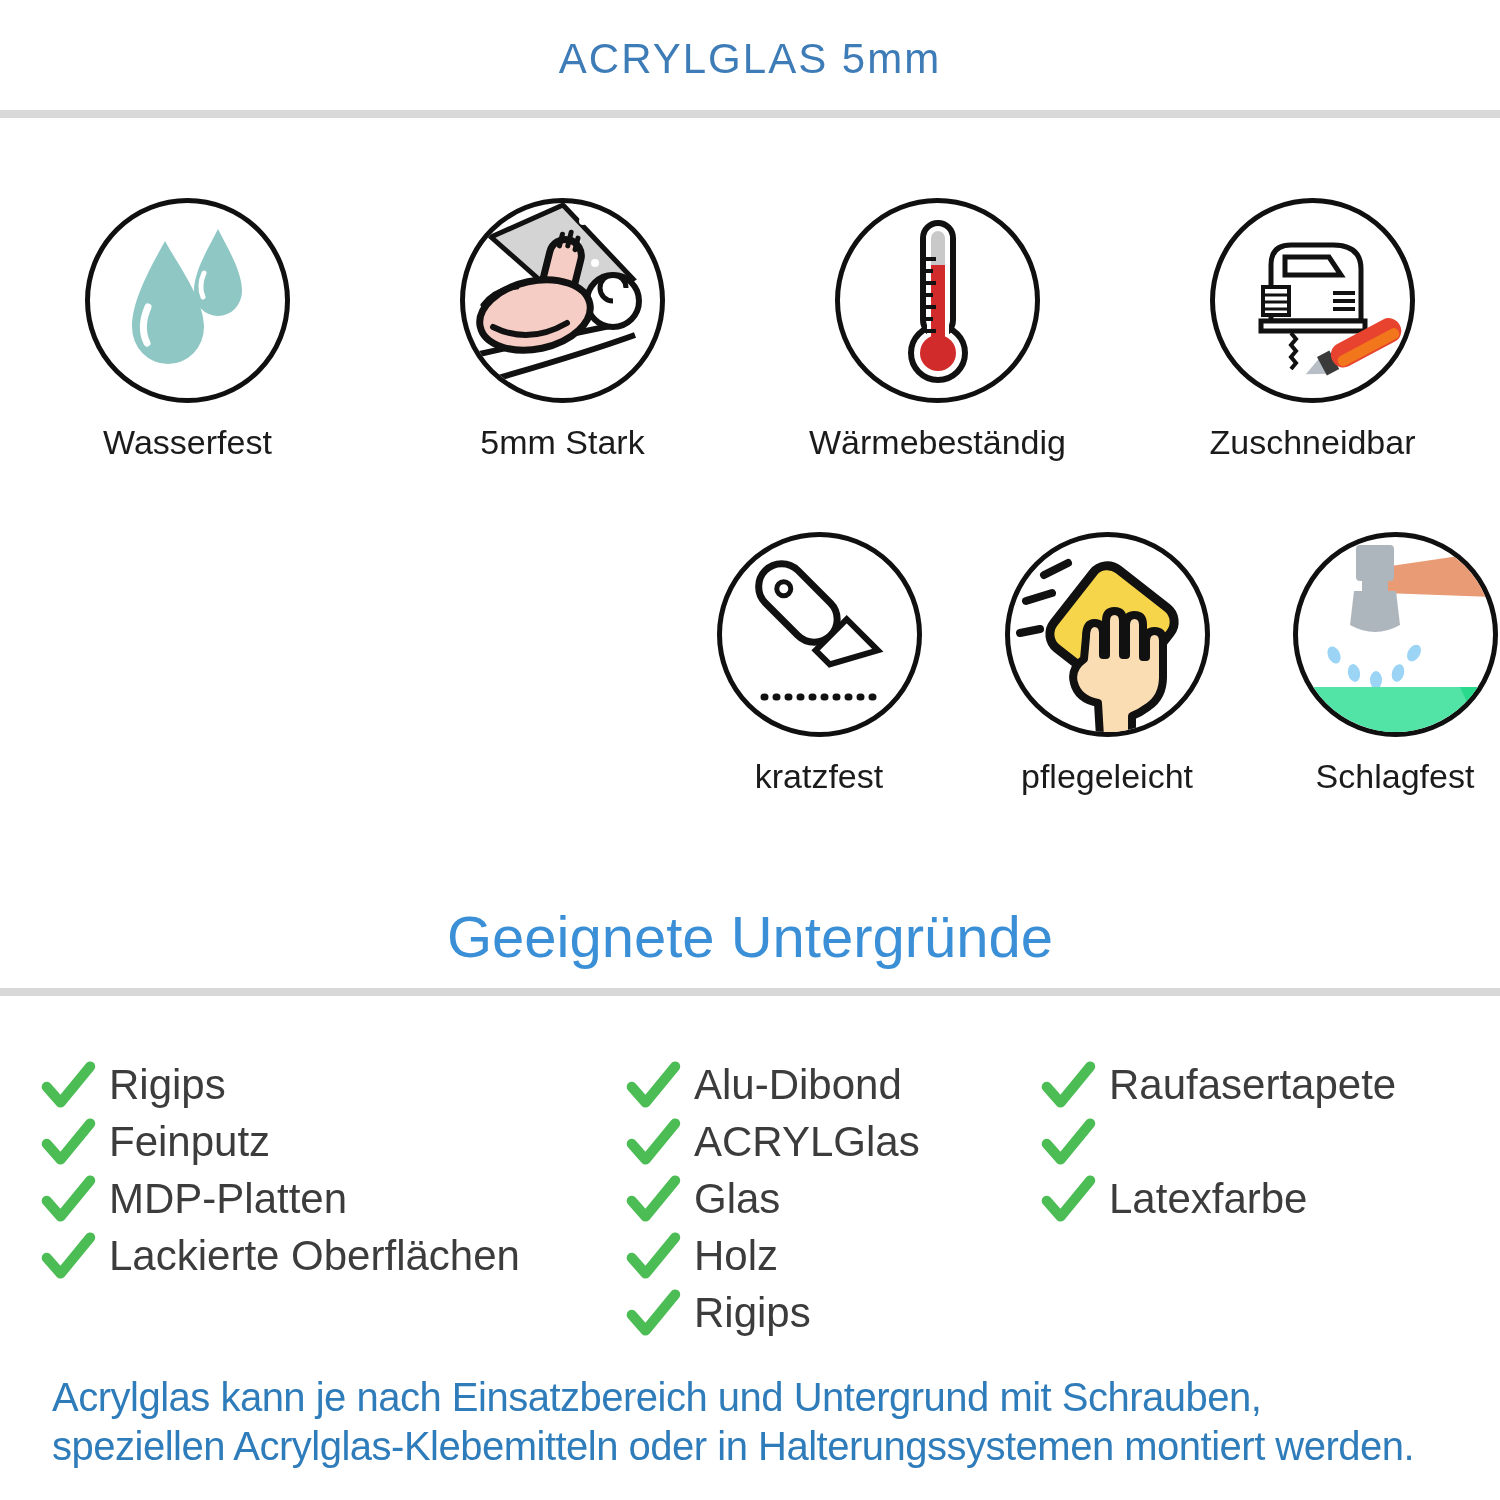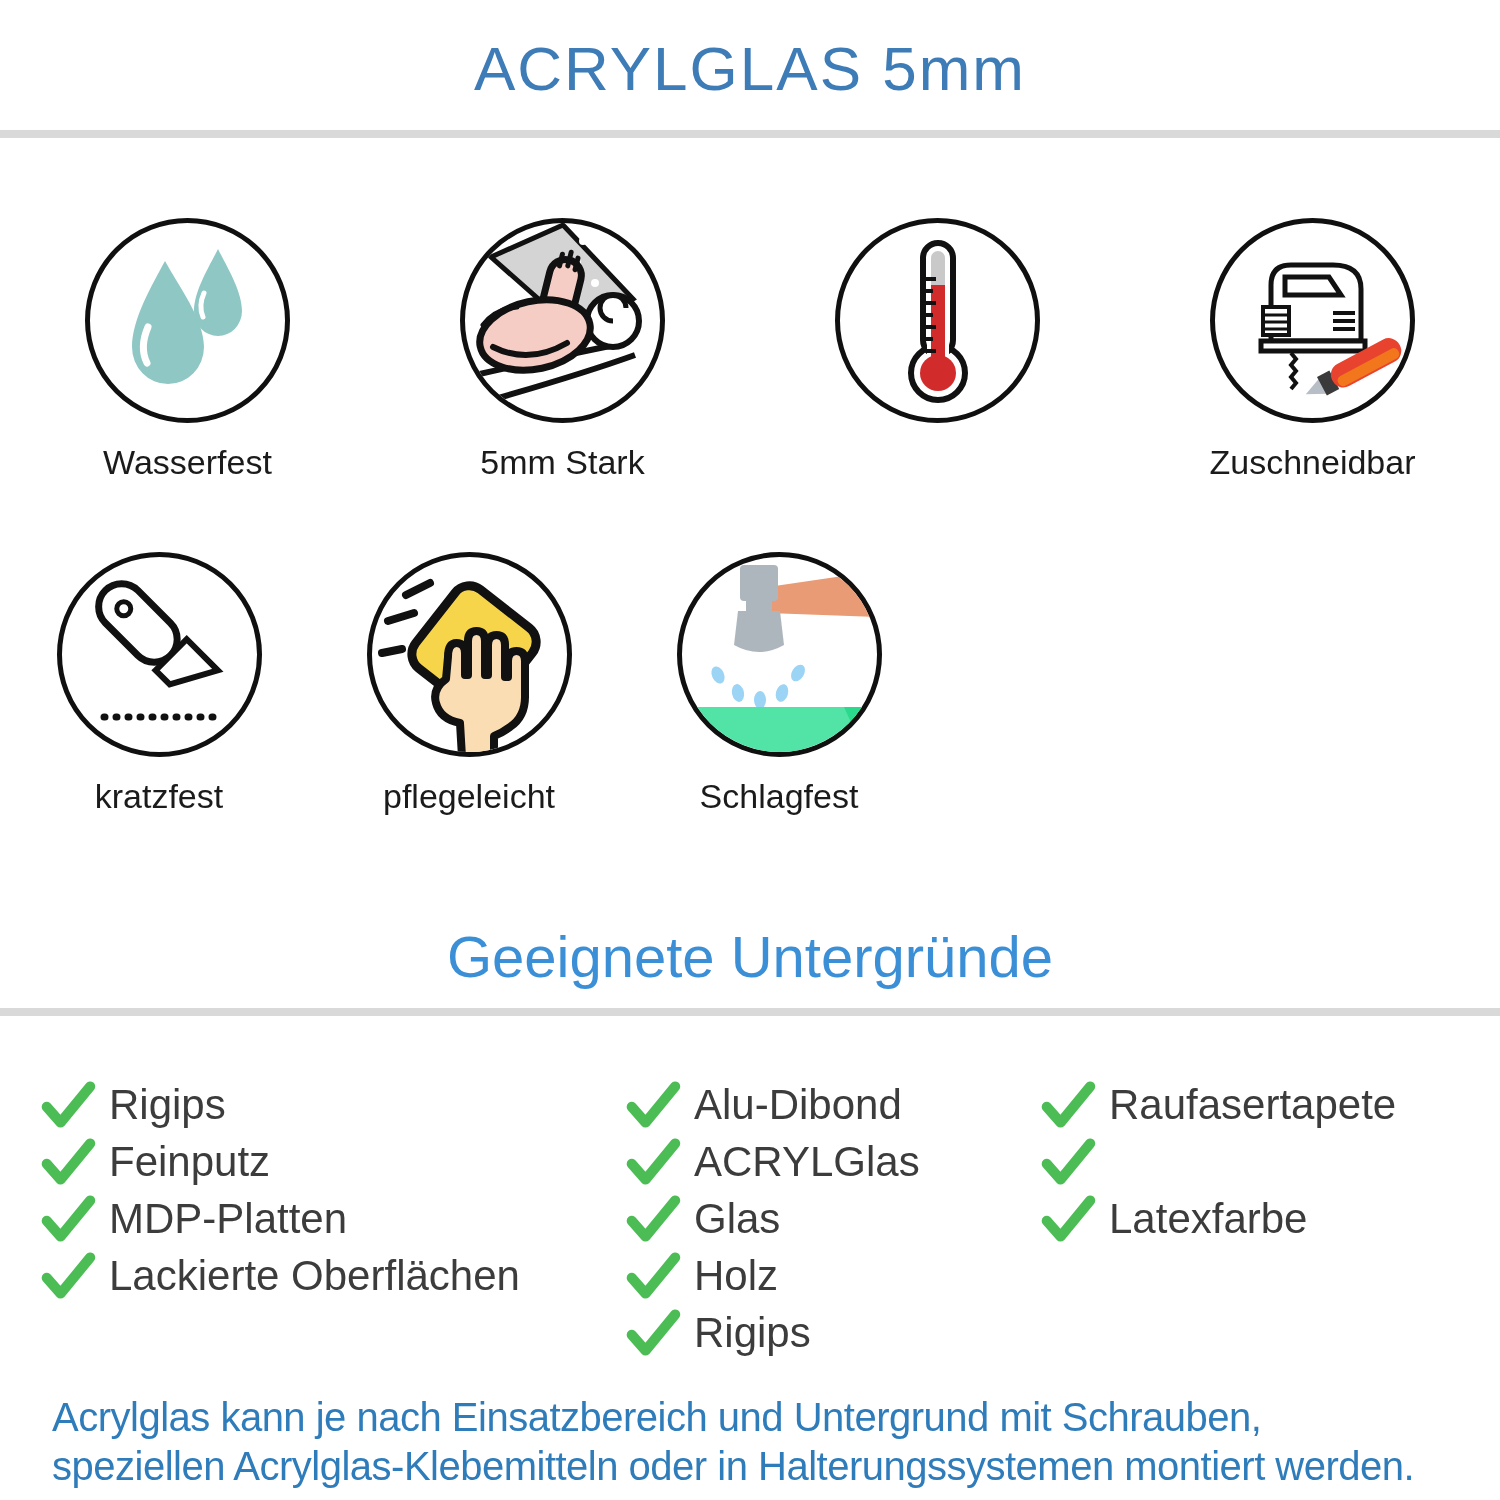--- a/index.html
+++ b/index.html
@@ -3,32 +3,32 @@
 <meta charset="utf-8">
 <style>
   html,body{margin:0;padding:0;}
   body{
     width:1500px;height:1500px;background:#ffffff;
     font-family:"Liberation Sans",sans-serif;
     overflow:hidden;position:relative;
   }
   .title{
     margin:0;padding-top:38px;text-align:center;
-    font-size:62px;font-weight:500;letter-spacing:2px;
+    font-size:42px;font-weight:500;letter-spacing:2px;
     color:#3E7CB7;line-height:1;
   }
   .divider{height:8px;background:#D9D9D9;width:100%;}
   .d1{margin-top:30px;}
   .d2{margin-top:22px;}
   .features-row1{
     display:grid;grid-template-columns:repeat(4,1fr);
     margin-top:80px;
   }
   .features-row2{
-    display:flex;justify-content:flex-start;gap:100px;
+    display:flex;justify-content:flex-end;gap:78px;
     margin-top:70px;padding-left:54px;
   }
   .feature{display:flex;flex-direction:column;align-items:center;}
   .features-row2 .feature{width:210px;}
   .circle{
     width:205px;height:205px;box-sizing:border-box;
     border:5px solid #101010;border-radius:50%;
     overflow:hidden;background:#fff;
     display:flex;align-items:center;justify-content:center;
   }
@@ -106,20 +106,21 @@
       <svg class="icon" viewBox="0 0 195 195">
         <circle cx="98" cy="150" r="27" fill="#ffffff" stroke="#111" stroke-width="6"></circle>
         <rect x="83" y="20" width="30" height="112" rx="15" fill="#ffffff" stroke="#111" stroke-width="6"></rect>
         <rect x="87" y="118" width="22" height="22" fill="#ffffff"></rect>
         <rect x="91" y="28" width="14" height="40" rx="7" fill="#C9C9C9"></rect>
         <rect x="91" y="62" width="14" height="76" fill="#D22B2B"></rect>
         <circle cx="98" cy="150" r="18" fill="#D22B2B"></circle>
         <path d="M86 56 h10 M86 68 h7 M86 80 h10 M86 92 h7 M86 104 h10 M86 116 h7 M86 128 h10" stroke="#111" stroke-width="4"></path>
       </svg>
     </div>
+    <div class="feature-label">Wärmebeständig</div>
   </div>
 
   <div class="feature">
     <div class="circle">
       <svg class="icon" viewBox="0 0 195 195">
         <path d="M56 118 V62 Q56 42 76 42 H118 Q146 42 146 66 V118 Z" fill="#ffffff" stroke="#111" stroke-width="5"></path>
         <path d="M70 54 H114 L126 72 H70 Z" fill="#ffffff" stroke="#111" stroke-width="5"></path>
         <path d="M118 90 h22 M118 98 h22 M118 106 h22" stroke="#111" stroke-width="4"></path>
         <rect x="48" y="84" width="26" height="28" fill="#ffffff" stroke="#111" stroke-width="4"></rect>
         <path d="M48 92 h26 M48 99 h26 M48 106 h26" stroke="#111" stroke-width="3"></path>

